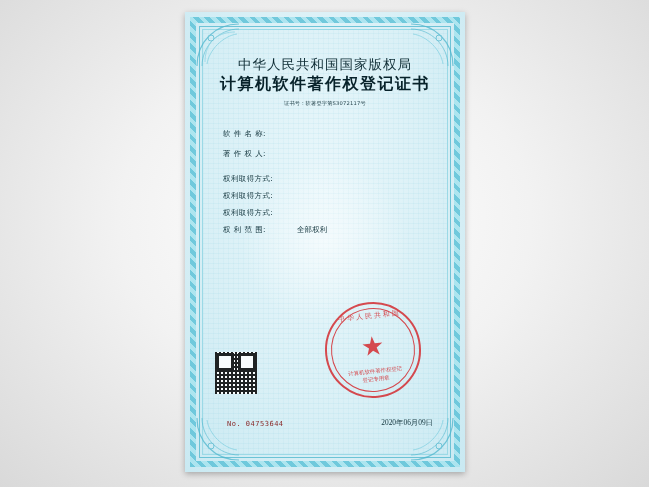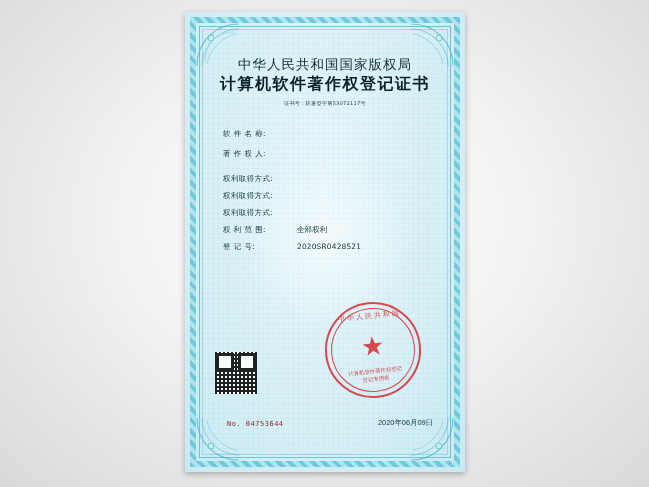--- a/index.html
+++ b/index.html
@@ -227,21 +227,21 @@
     bottom: 22px;
     display: flex;
     justify-content: space-between;
     align-items: flex-end;
     font-family: "DejaVu Sans Mono", monospace;
     font-size: 7px;
     color: #1d3c44;
     padding-left: 12px;
   }
   .footer .serial { color: #8a2b2b; letter-spacing: 0.5px; }
-  .footer .date { font-family: Liberation Sans, sans-serif; font-size: 7.4px; color: #11333b; }
+  .footer .date { font-family: Liberation Serif, serif; font-size: 7.4px; color: #11333b; }
 </style>
 </head>
 <body>
 
 <div class="stage">
 
   <div class="cert">
 
     <div class="border-outer"></div>
     <div class="border-inner"></div>
@@ -307,24 +307,20 @@
 
         <div class="row">
           <div class="lbl">权利取得方式:</div>
         </div>
 
         <div class="row">
           <div class="lbl">权 利 范 围:</div>
           <div class="val">全部权利</div>
         </div>
 
-        <div class="row">
-          <div class="lbl">登 记 号:</div>
-          <div class="val">2020SR0428521</div>
-        </div>
 
       </div>
 
 
       <div class="qr"></div>
 
       <div class="seal">
         <div class="seal-inner"></div>
         <div class="arc-top">中华人民共和国</div>
         <div class="star">★</div>

